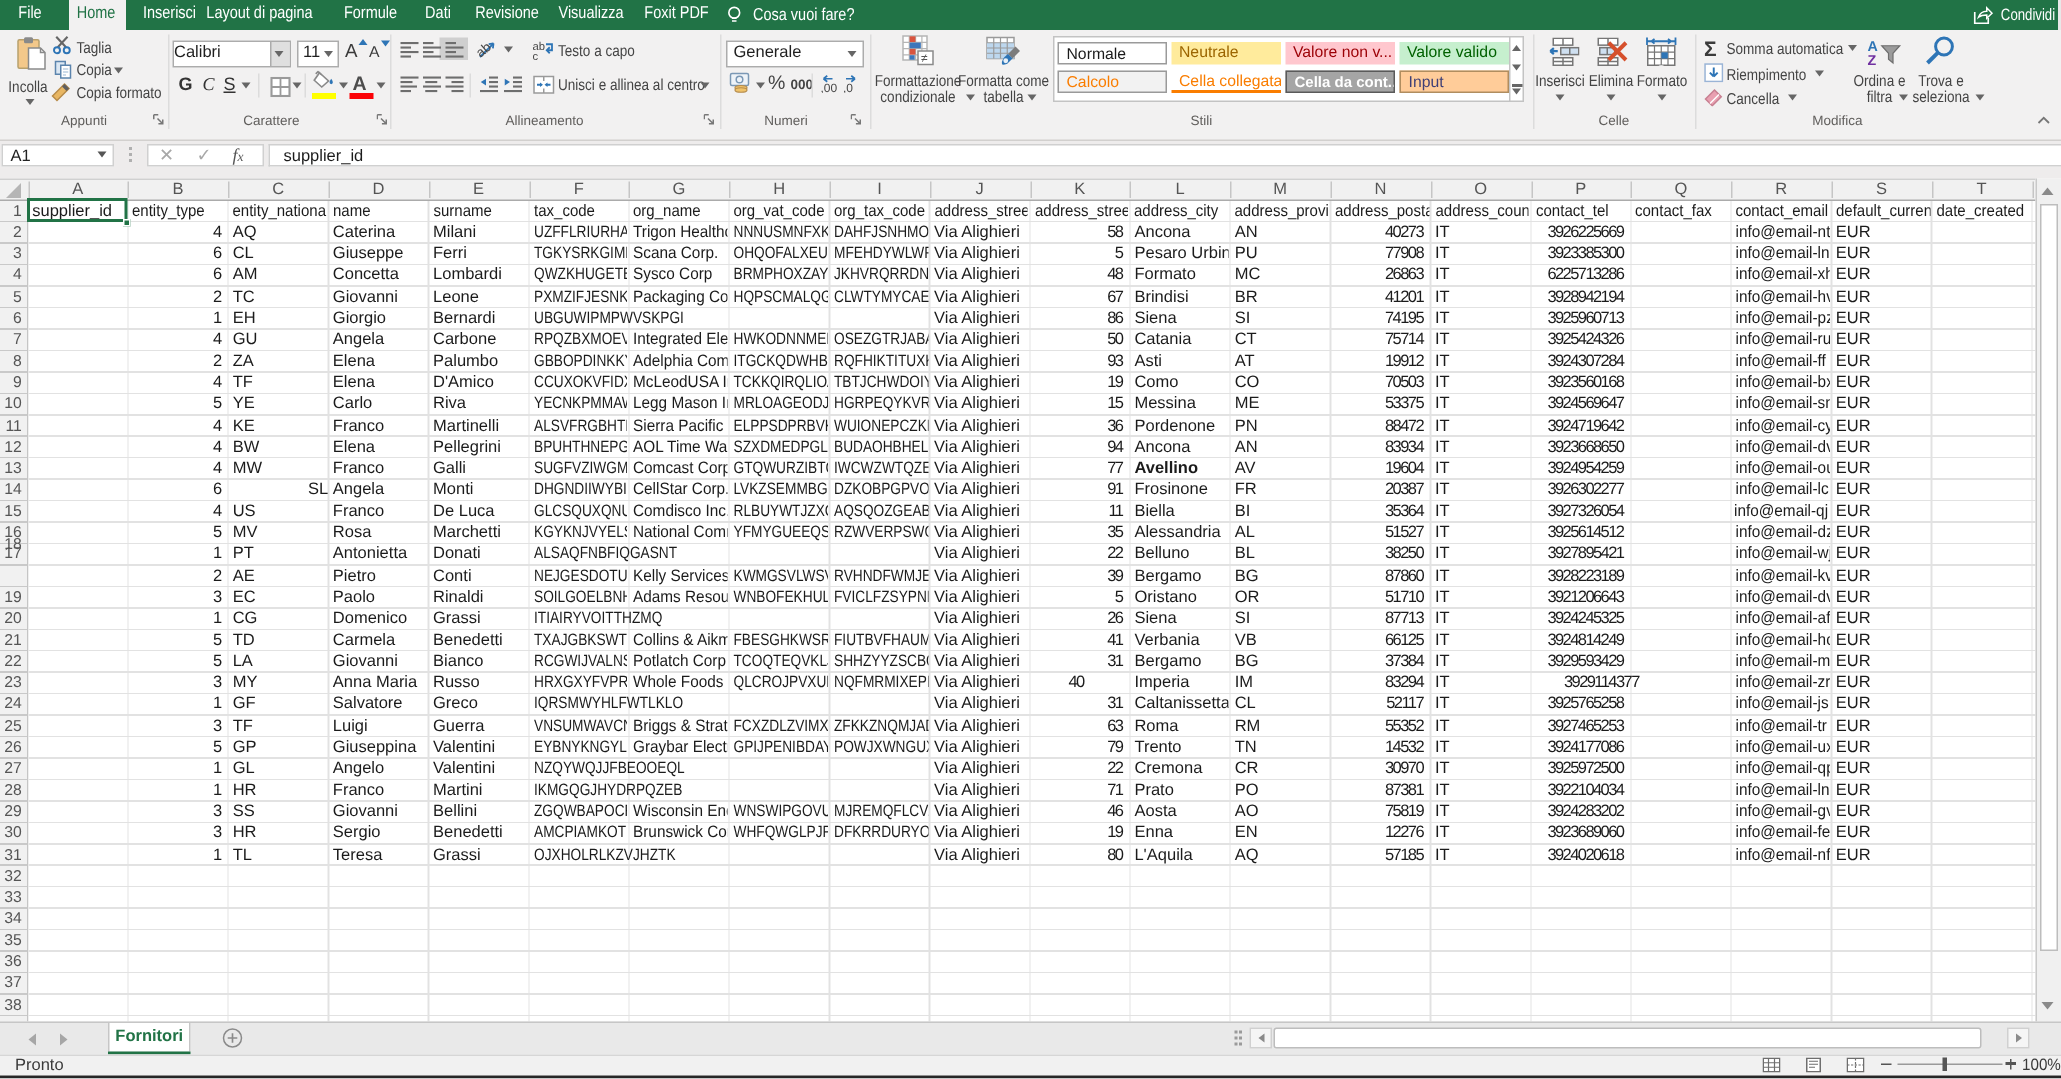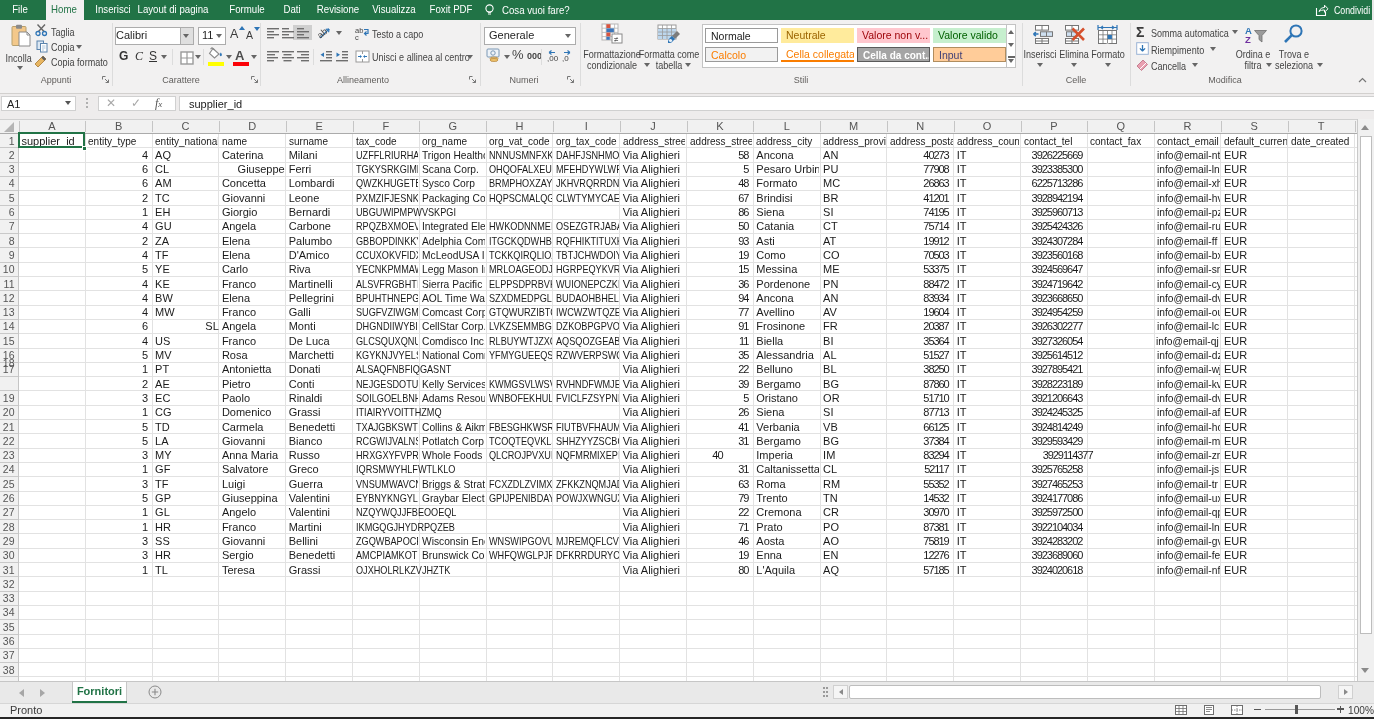--- a/index.html
+++ b/index.html
@@ -453,21 +453,21 @@
 <div class="cell nc" style="left:686.5px;top:147.8px;width:65.8px;">58</div>
 <div class="cell tc" style="left:753.3px;top:147.8px;width:65.8px;">Ancona</div>
 <div class="cell tc" style="left:820.1px;top:147.8px;width:65.8px;">AN</div>
 <div class="cell nc" style="left:886.9px;top:147.8px;width:65.8px;">40273</div>
 <div class="cell tc" style="left:953.7px;top:147.8px;width:65.8px;">IT</div>
 <div class="cell nc" style="left:1020.5px;top:147.8px;width:65.8px;">3926225669</div>
 <div class="cell tc" style="left:1154.1px;top:147.8px;width:65.8px;"><span class="sqe">info@email-nt</span></div>
 <div class="cell tc" style="left:1220.9px;top:147.8px;width:65.8px;">EUR</div>
 <div class="cell nc" style="left:85.3px;top:162.1px;width:65.8px;">6</div>
 <div class="cell tc" style="left:152.1px;top:162.1px;width:65.8px;">CL</div>
-<div class="cell tc" style="left:218.9px;top:162.1px;width:65.8px;text-align:right;">Giuseppe</div>
+<div class="cell tc" style="left:218.9px;top:162.1px;width:65.8px;">Giuseppe</div>
 <div class="cell tc" style="left:285.7px;top:162.1px;width:65.8px;">Ferri</div>
 <div class="cell tc" style="left:352.5px;top:162.1px;width:65.8px;"><span class="squ">TGKYSRKGIMDE</span></div>
 <div class="cell tc" style="left:419.3px;top:162.1px;width:65.8px;"><span class="sqe">Scana Corp.</span></div>
 <div class="cell tc" style="left:486.1px;top:162.1px;width:65.8px;"><span class="squ">OHQOFALXEUJ</span></div>
 <div class="cell tc" style="left:552.9px;top:162.1px;width:65.8px;"><span class="squ">MFEHDYWLWP</span></div>
 <div class="cell tc" style="left:619.7px;top:162.1px;width:65.8px;">Via Alighieri</div>
 <div class="cell nc" style="left:686.5px;top:162.1px;width:65.8px;">5</div>
 <div class="cell tc" style="left:753.3px;top:162.1px;width:65.8px;">Pesaro Urbino</div>
 <div class="cell tc" style="left:820.1px;top:162.1px;width:65.8px;">PU</div>
 <div class="cell nc" style="left:886.9px;top:162.1px;width:65.8px;">77908</div>
@@ -628,21 +628,21 @@
 <div class="cell nc" style="left:85.3px;top:305.1px;width:65.8px;">4</div>
 <div class="cell tc" style="left:152.1px;top:305.1px;width:65.8px;">MW</div>
 <div class="cell tc" style="left:218.9px;top:305.1px;width:65.8px;">Franco</div>
 <div class="cell tc" style="left:285.7px;top:305.1px;width:65.8px;">Galli</div>
 <div class="cell tc" style="left:352.5px;top:305.1px;width:65.8px;"><span class="squ">SUGFVZIWGMF</span></div>
 <div class="cell tc" style="left:419.3px;top:305.1px;width:65.8px;"><span class="sqe">Comcast Corp.</span></div>
 <div class="cell tc" style="left:486.1px;top:305.1px;width:65.8px;"><span class="squ">GTQWURZIBTC</span></div>
 <div class="cell tc" style="left:552.9px;top:305.1px;width:65.8px;"><span class="squ">IWCWZWTQZE</span></div>
 <div class="cell tc" style="left:619.7px;top:305.1px;width:65.8px;">Via Alighieri</div>
 <div class="cell nc" style="left:686.5px;top:305.1px;width:65.8px;">77</div>
-<div class="cell tc" style="left:753.3px;top:305.1px;width:65.8px;">Avellino</div>
+<div class="cell tc" style="left:753.3px;top:305.1px;width:65.8px;font-weight:bold;">Avellino</div>
 <div class="cell tc" style="left:820.1px;top:305.1px;width:65.8px;">AV</div>
 <div class="cell nc" style="left:886.9px;top:305.1px;width:65.8px;">19604</div>
 <div class="cell tc" style="left:953.7px;top:305.1px;width:65.8px;">IT</div>
 <div class="cell nc" style="left:1020.5px;top:305.1px;width:65.8px;">3924954259</div>
 <div class="cell tc" style="left:1154.1px;top:305.1px;width:65.8px;"><span class="sqe">info@email-ou</span></div>
 <div class="cell tc" style="left:1220.9px;top:305.1px;width:65.8px;">EUR</div>
 <div class="cell nc" style="left:85.3px;top:319.4px;width:65.8px;">6</div>
 <div class="cell tc" style="left:153px;top:319.4px;width:65.8px;text-align:right;">SL</div>
 <div class="cell tc" style="left:218.9px;top:319.4px;width:65.8px;">Angela</div>
 <div class="cell tc" style="left:285.7px;top:319.4px;width:65.8px;">Monti</div>

